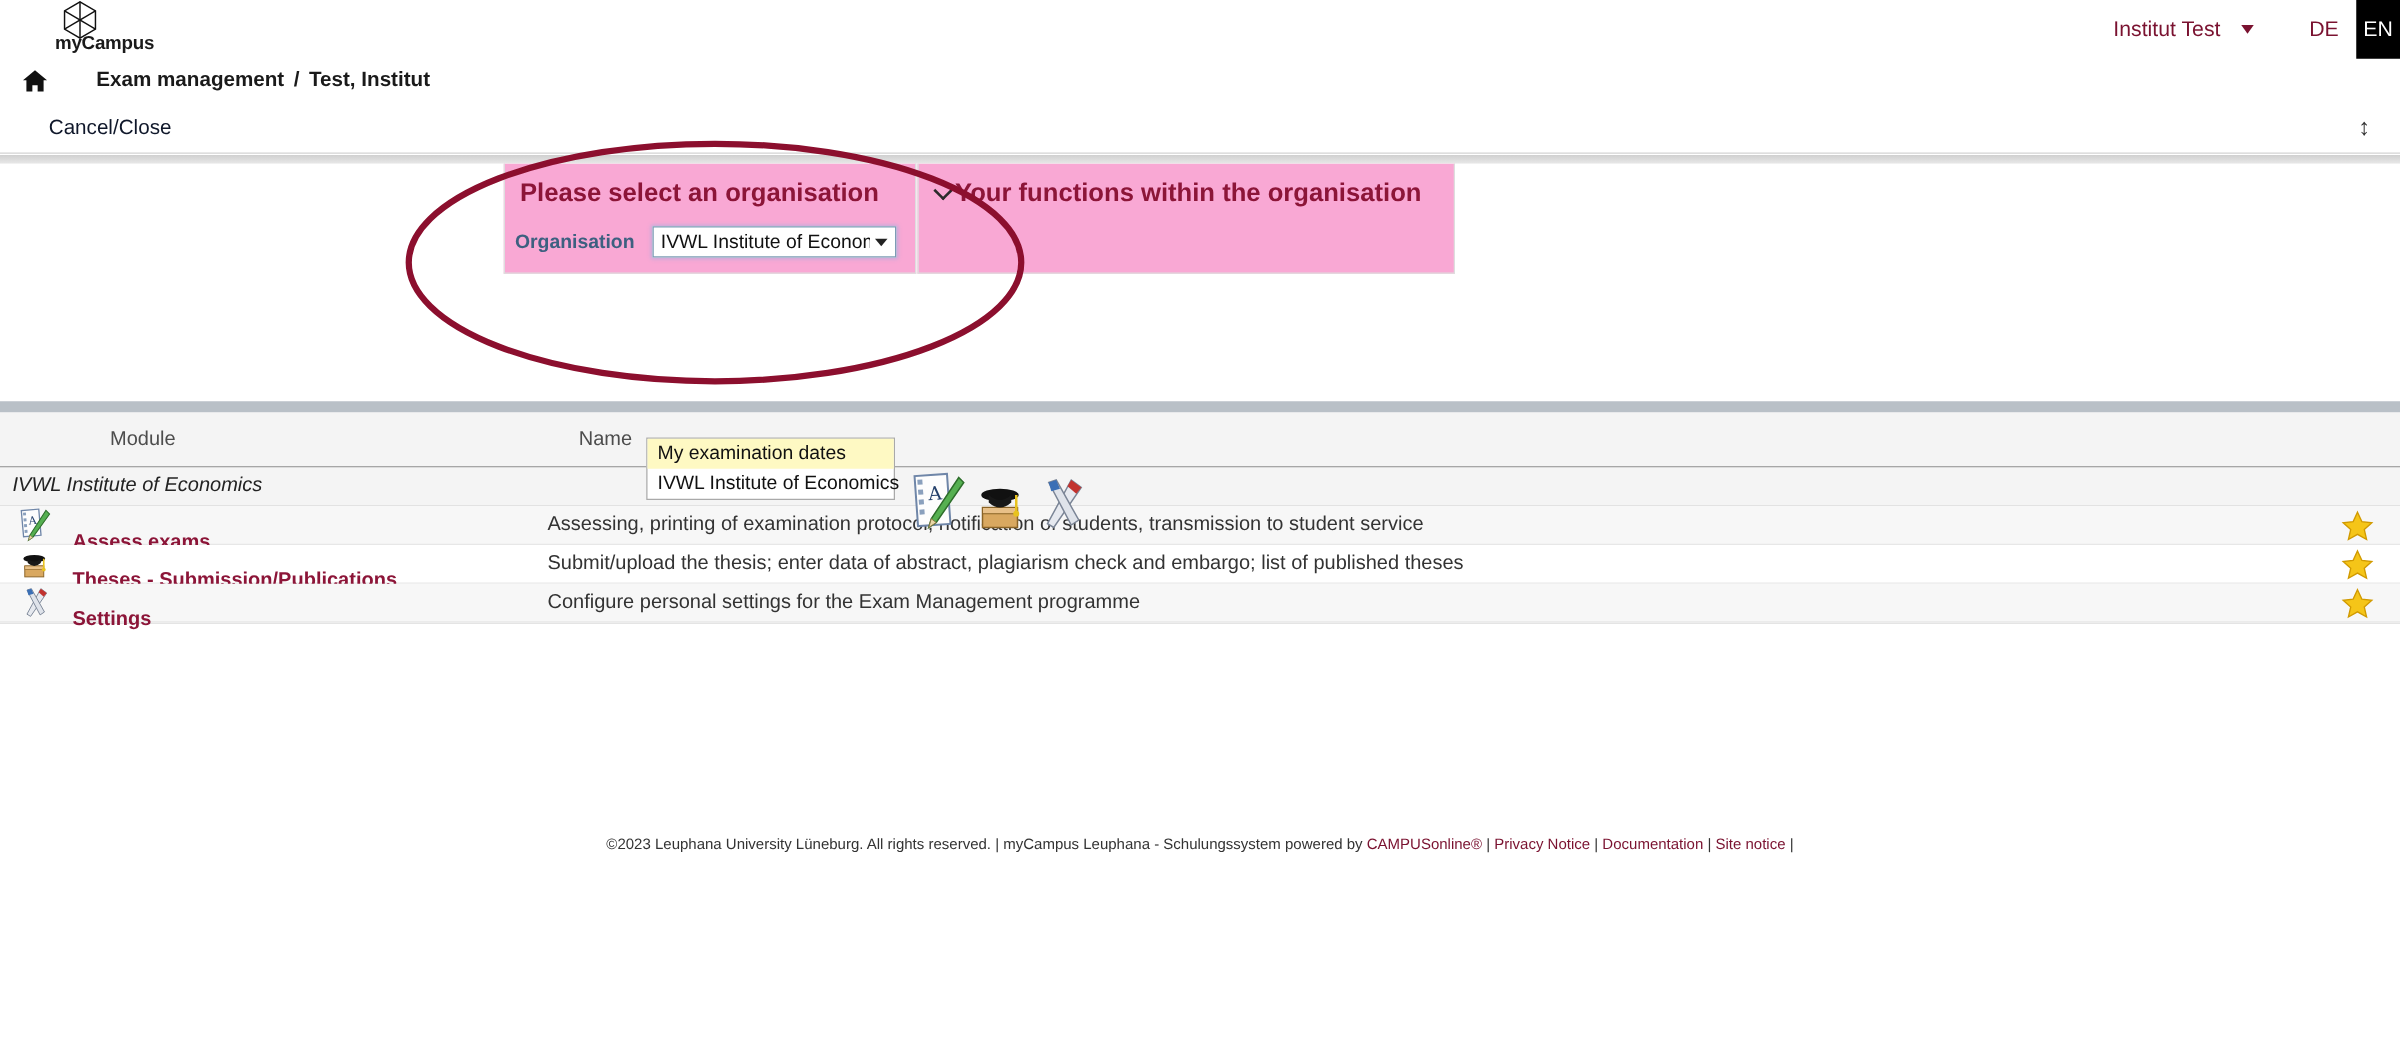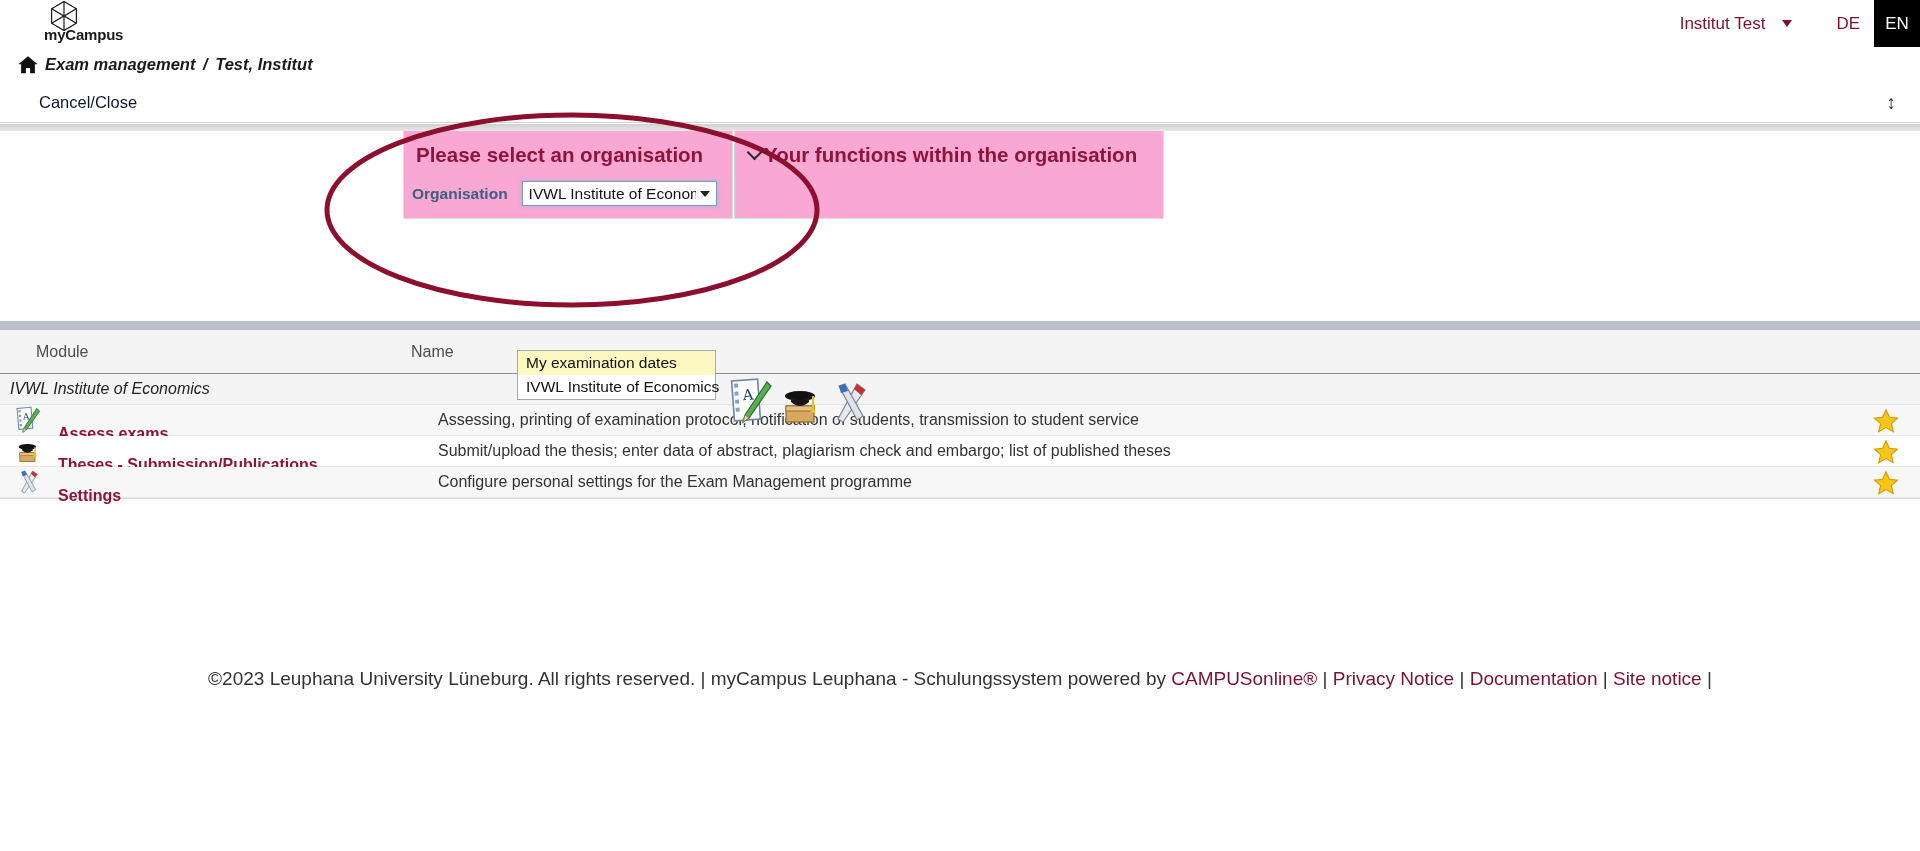--- a/index.html
+++ b/index.html
@@ -39,32 +39,32 @@
     border-left: 5px solid transparent;
     border-right: 5px solid transparent;
     border-top: 7px solid #7a1230;
     display: inline-block;
   }
   .lang-de {
     color: #7a1230; font-size: 17px; padding: 0 14px; cursor: pointer;
   }
   .lang-en {
     background: #000; color: #fff; font-size: 17px;
-    width: 46px; height: 47px; display:flex; align-items:center; justify-content:center;
+    width: 35px; height: 47px; display:flex; align-items:center; justify-content:center;
     cursor: pointer;
   }
 
   
   .breadcrumb-row {
     position: absolute; top: 47px; left: 0; width: 1920px; height: 35px;
     display: flex; align-items: center;
   }
   .home-icon { margin-left: 17px; width: 22px; height: 22px; display:block; }
   .crumbs {
-    margin-left: 6px; font-size: 16.5px; font-weight: 700; color: #1a1a1a; font-style: italic;
+    margin-left: 38px; font-size: 16.5px; font-weight: 700; color: #1a1a1a;
   }
   .crumb-sep { font-weight: 700; padding: 0 3px; }
 
   
   .actionbar {
     position: absolute; top: 83px; left: 0; width: 1920px; height: 40px;
     display: flex; align-items: center; justify-content: space-between;
     border-bottom: 1px solid #d4d4d4;
   }
   .cancel-close {
@@ -148,21 +148,21 @@
   .table-sep {
     position: absolute; top: 321px; left: 0; width: 1920px; height: 9px;
     background: #b9c0c7;
   }
   .tbl { position: absolute; top: 330px; left: 0; width: 1920px; }
   .tbl-head {
     display: flex; align-items: center; height: 44px;
     background: #f4f4f4; border-bottom: 1px solid #8c8c8c;
   }
   .th { font-size: 16px; color: #4d4d4d; }
-  .th-module { margin-left: 36px; width: 375px; }
+  .th-module { margin-left: 88px; width: 375px; }
   .th-name { margin-left: 0px; }
   .group-row {
     height: 31px; display: flex; align-items: center;
     background: #f4f4f4; border-bottom: 1px solid #e2e2e2;
   }
   .group-label {
     margin-left: 10px; font-size: 16px; font-style: italic; color: #222;
   }
   .row {
     display: flex; align-items: center; height: 31px; position: relative;
@@ -177,21 +177,21 @@
   }
   .row-desc { font-size: 16px; color: #333; }
   .row-star { position: absolute; right: 21px; top: 3px; }
   .tbl-bottom {
     height: 42px; border-top: 1px solid #dcdcdc; background: #fff;
   }
 
   
   .footer {
     position: absolute; top: 668px; left: 0; width: 1920px;
-    text-align: center; font-size: 19px; color: #333;
+    text-align: center; font-size: 12px; color: #333;
   }
   .footer a { color: #7a1230; text-decoration: none; cursor: pointer; }
   .footer .sep { color: #333; }
 </style>
 </head>
 <body>
 
 <div class="page">
 
   <div class="topbar">

